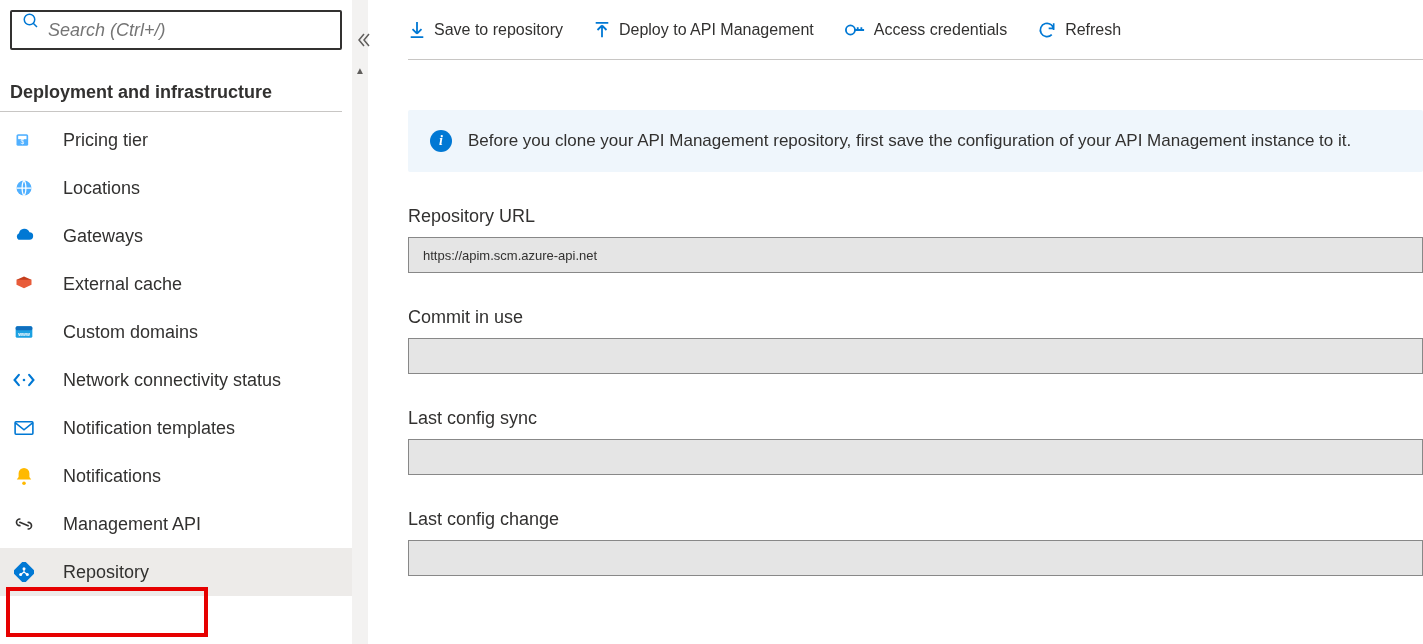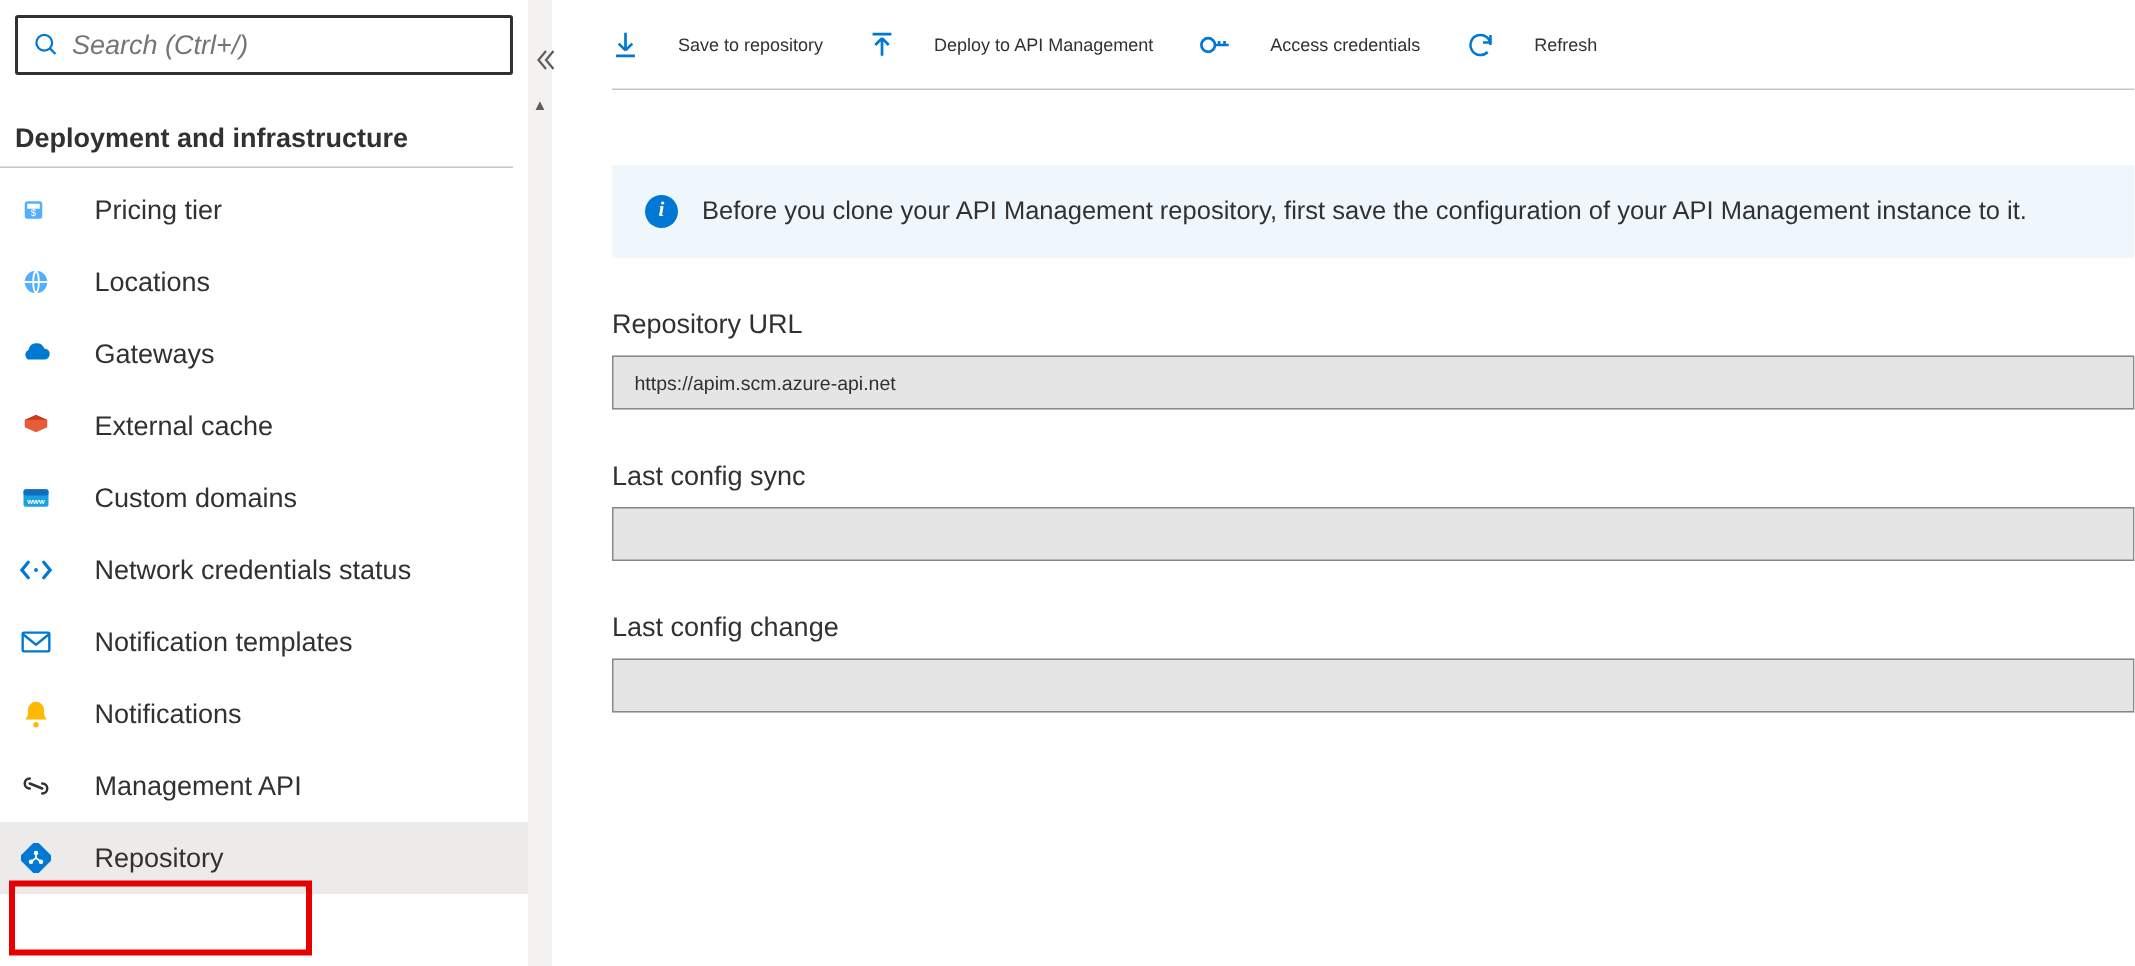--- a/index.html
+++ b/index.html
@@ -18,21 +18,20 @@
     width: 352px;
     display: flex;
     flex-direction: column;
     flex-shrink: 0;
   }
   .search-wrap {
     padding: 10px 10px 10px 10px;
   }
   .search-box {
     display: flex;
-    align-items: center;
     border: 2px solid #323130;
     border-radius: 2px;
     height: 40px;
     padding: 0 10px;
     gap: 8px;
   }
   .search-box svg { flex-shrink: 0; }
   .search-box input {
     border: none;
     outline: none;
@@ -122,22 +121,22 @@
     display: flex;
     align-items: center;
     gap: 30px;
     height: 60px;
     border-bottom: 1px solid #c8c6c4;
     margin-right: 0;
   }
   .tool-btn {
     display: flex;
     align-items: center;
-    gap: 26px;
-    font-size: 12px;
+    gap: 8px;
+    font-size: 16px;
     color: #323130;
     cursor: pointer;
   }
   .tool-btn svg { flex-shrink: 0; }
   .info-banner {
     margin-top: 50px;
     background: #eff6fc;
     border-radius: 2px;
     padding: 20px 22px;
     display: flex;
@@ -244,21 +243,21 @@
       </span>
       <span>Custom domains</span>
     </div>
     <div class="menu-item">
       <span class="icon-slot">
         <svg width="24" height="18" viewBox="0 0 28 18" fill="none" stroke="#0078d4" stroke-width="2.5" stroke-linecap="round">
             <path d="M8 3L3 9l5 6M20 3l5 6-5 6"></path>
             <circle cx="14" cy="9" r="1.5" fill="#0078d4" stroke="none"></circle>
           </svg>
       </span>
-      <span>Network credentials status</span>
+      <span>Network connectivity status</span>
     </div>
     <div class="menu-item">
       <span class="icon-slot">
         <svg width="22" height="16" viewBox="0 0 24 18" fill="none" stroke="#0078d4" stroke-width="1.8">
             <rect x="2" y="2" width="20" height="14" rx="1"></rect>
             <path d="M2 3l10 8 10-8"></path>
           </svg>
       </span>
       <span>Notification templates</span>
     </div>
@@ -340,20 +339,26 @@
     <span>Before you clone your API Management repository, first save the configuration of your API Management instance to it.</span>
   </div>
 
   <div class="form-group">
     <label class="form-label">Repository URL</label>
     <div class="form-field">
       <span>https://apim.scm.azure-api.net</span>
     </div>
   </div>
 
+  <div class="form-group">
+    <label class="form-label">Commit in use</label>
+    <div class="form-field">
+      <span></span>
+    </div>
+  </div>
 
   <div class="form-group">
     <label class="form-label">Last config sync</label>
     <div class="form-field">
       <span></span>
     </div>
   </div>
 
   <div class="form-group">
     <label class="form-label">Last config change</label>

